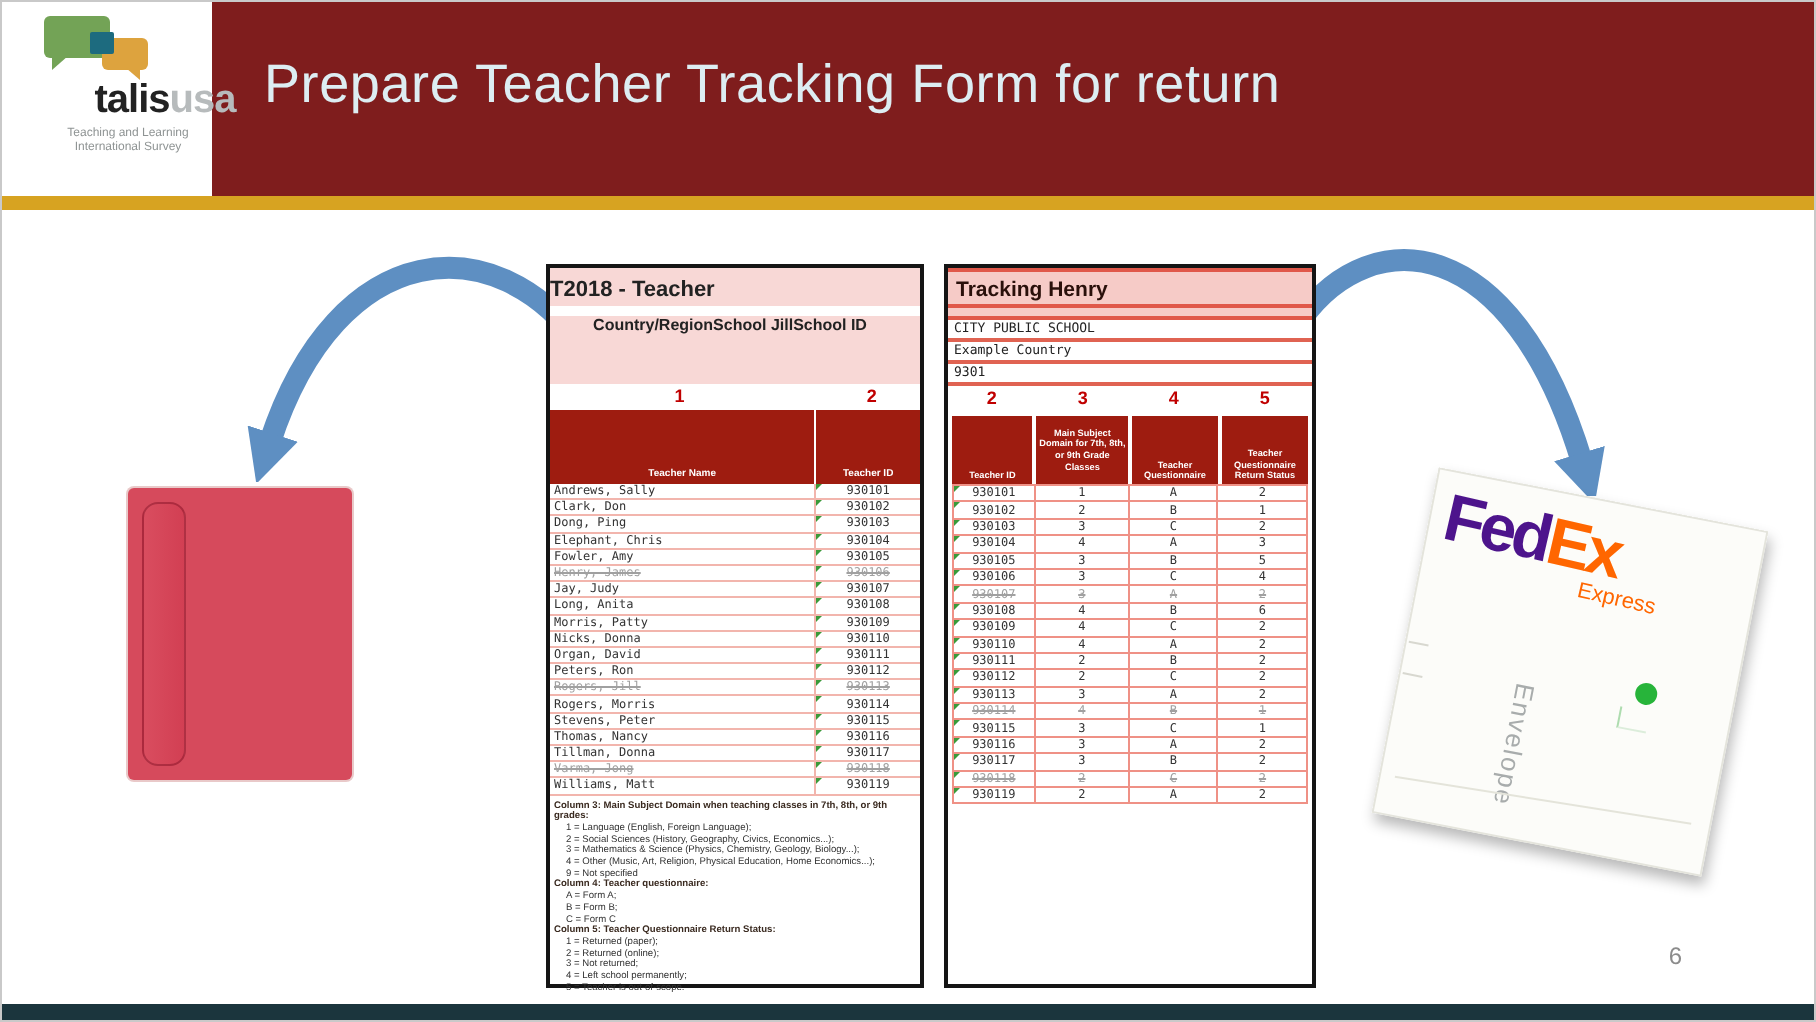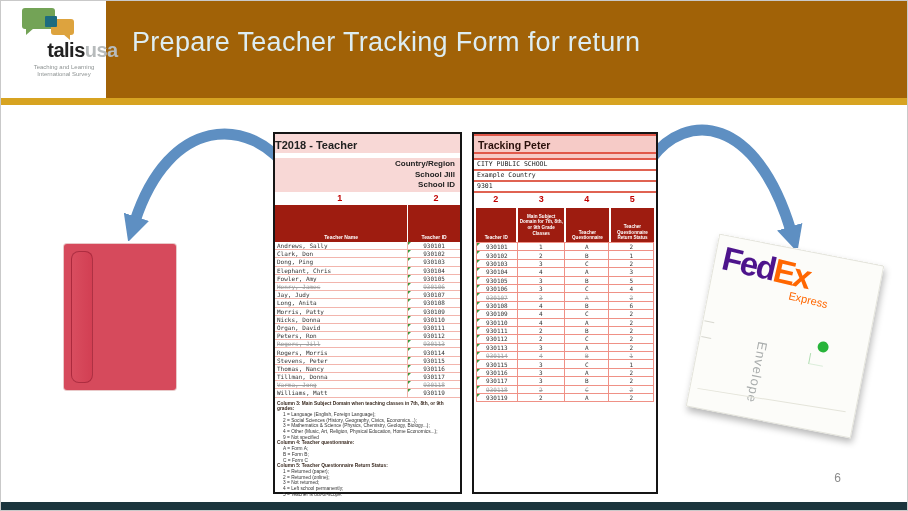--- a/index.html
+++ b/index.html
@@ -1,20 +1,20 @@
 <!DOCTYPE html>
 <html><head>
 <meta charset="utf-8">
 <style>
   html,body{margin:0;padding:0;background:#fff;}
   body{width:908px;height:511px;position:relative;font-family:"Liberation Sans",sans-serif;overflow:hidden;}
   .slide{position:absolute;inset:0;background:#fff;border:1px solid #c9c9c9;box-sizing:border-box;overflow:hidden;}
 
   
-  .header-bar{position:absolute;left:105px;top:0;right:0;height:97px;background:#a16207;}
+  .header-bar{position:absolute;left:105px;top:0;right:0;height:97px;background:#7f1d1d;}
   .slide-title{position:absolute;left:26px;top:26px;font-size:27px;color:#ddedf2;letter-spacing:.3px;white-space:nowrap;}
   .gold-stripe{position:absolute;left:0;top:97px;width:100%;height:7px;background:#d7a321;}
   .logo-box{position:absolute;left:0;top:0;width:105px;height:97px;background:#fff;}
   .bub{position:absolute;border-radius:3px;}
   .bub-green{left:21px;top:7px;width:33px;height:21px;background:#73a356;}
   .bub-green-tail{position:absolute;left:25px;top:27px;width:0;height:0;border-left:8px solid #73a356;border-bottom:7px solid transparent;}
   .bub-gold{left:50px;top:18px;width:23px;height:16px;background:#dda33e;}
   .bub-gold-tail{position:absolute;left:62px;top:33px;width:0;height:0;border-right:7px solid #dda33e;border-bottom:6px solid transparent;}
   .bub-teal{left:44px;top:15px;width:12px;height:11px;background:#1d6b7f;border-radius:1px;}
   .brand{position:absolute;left:0;top:38px;width:100%;text-align:center;font-size:20px;font-weight:bold;letter-spacing:-.5px;white-space:nowrap;margin-left:29px;}
@@ -27,21 +27,21 @@
   .arrow path{stroke:#5e8fc2;stroke-width:11;fill:none;}
 
   
   .doc{position:absolute;top:131px;background:#fff;border:2px solid #151515;box-sizing:border-box;z-index:2;}
   .doc-left{left:272px;width:189px;height:362px;}
   .doc-right{left:471px;width:186px;height:362px;}
 
   
   .tf-title{height:19px;background:#f8d8d6;color:#222;font-weight:bold;font-size:11px;padding:5px 3px 0 0;box-sizing:border-box;}
   .tf-gap{height:5px;}
-  .tf-info{height:34px;background:#f8d8d6;padding-right:5px;box-sizing:border-box;display:flex;flex-direction:column;justify-content:center;}
+  .tf-info{height:34px;background:#f8d8d6;padding-right:5px;box-sizing:border-box;display:flex;flex-direction:row;justify-content:center;}
   .tf-info div{text-align:right;font-size:8px;font-weight:bold;color:#222;line-height:10.5px;}
   .tf-nums{height:13px;position:relative;}
   .tf-nums span{position:absolute;top:1px;transform:translateX(-50%);font-size:9px;font-weight:bold;color:#c00000;}
   .tf-nums .n1{left:35%;}
   .tf-nums .n2{left:87%;}
   .tf-header{height:37px;background:#9e1c10;display:flex;}
   .tf-header div{display:flex;align-items:flex-end;justify-content:center;color:#fff;font-weight:bold;font-size:5px;padding-bottom:2px;box-sizing:border-box;}
   .tf-header .hc1{width:72%;border-right:1px solid #fff;}
   .tf-header .hc2{width:28%;}
   .t-row{height:8.2px;display:flex;border-bottom:1px solid #f2b5ad;box-sizing:border-box;font-family:"DejaVu Sans Mono",monospace;font-size:6px;color:#333;overflow:hidden;}
@@ -273,21 +273,21 @@
 
         <div class="fn-line fn-ind">3 = Not returned;</div>
 
         <div class="fn-line fn-ind">4 = Left school permanently;</div>
 
         <div class="fn-line fn-ind">5 = Teacher is out-of-scope.</div>
       </div>
   </div>
 
   <div class="doc doc-right">
-    <div class="tr-title">Tracking Peter</div>
+    <div class="tr-title">Tracking Henry</div>
     <div class="tr-band"></div>
     <div class="tr-info">
       <div>CITY PUBLIC SCHOOL</div>
       <div>Example Country</div>
       <div>9301</div>
     </div>
     <div class="tr-nums">
       <span class="n1">2</span>
       <span class="n2">3</span>
       <span class="n3">4</span>

